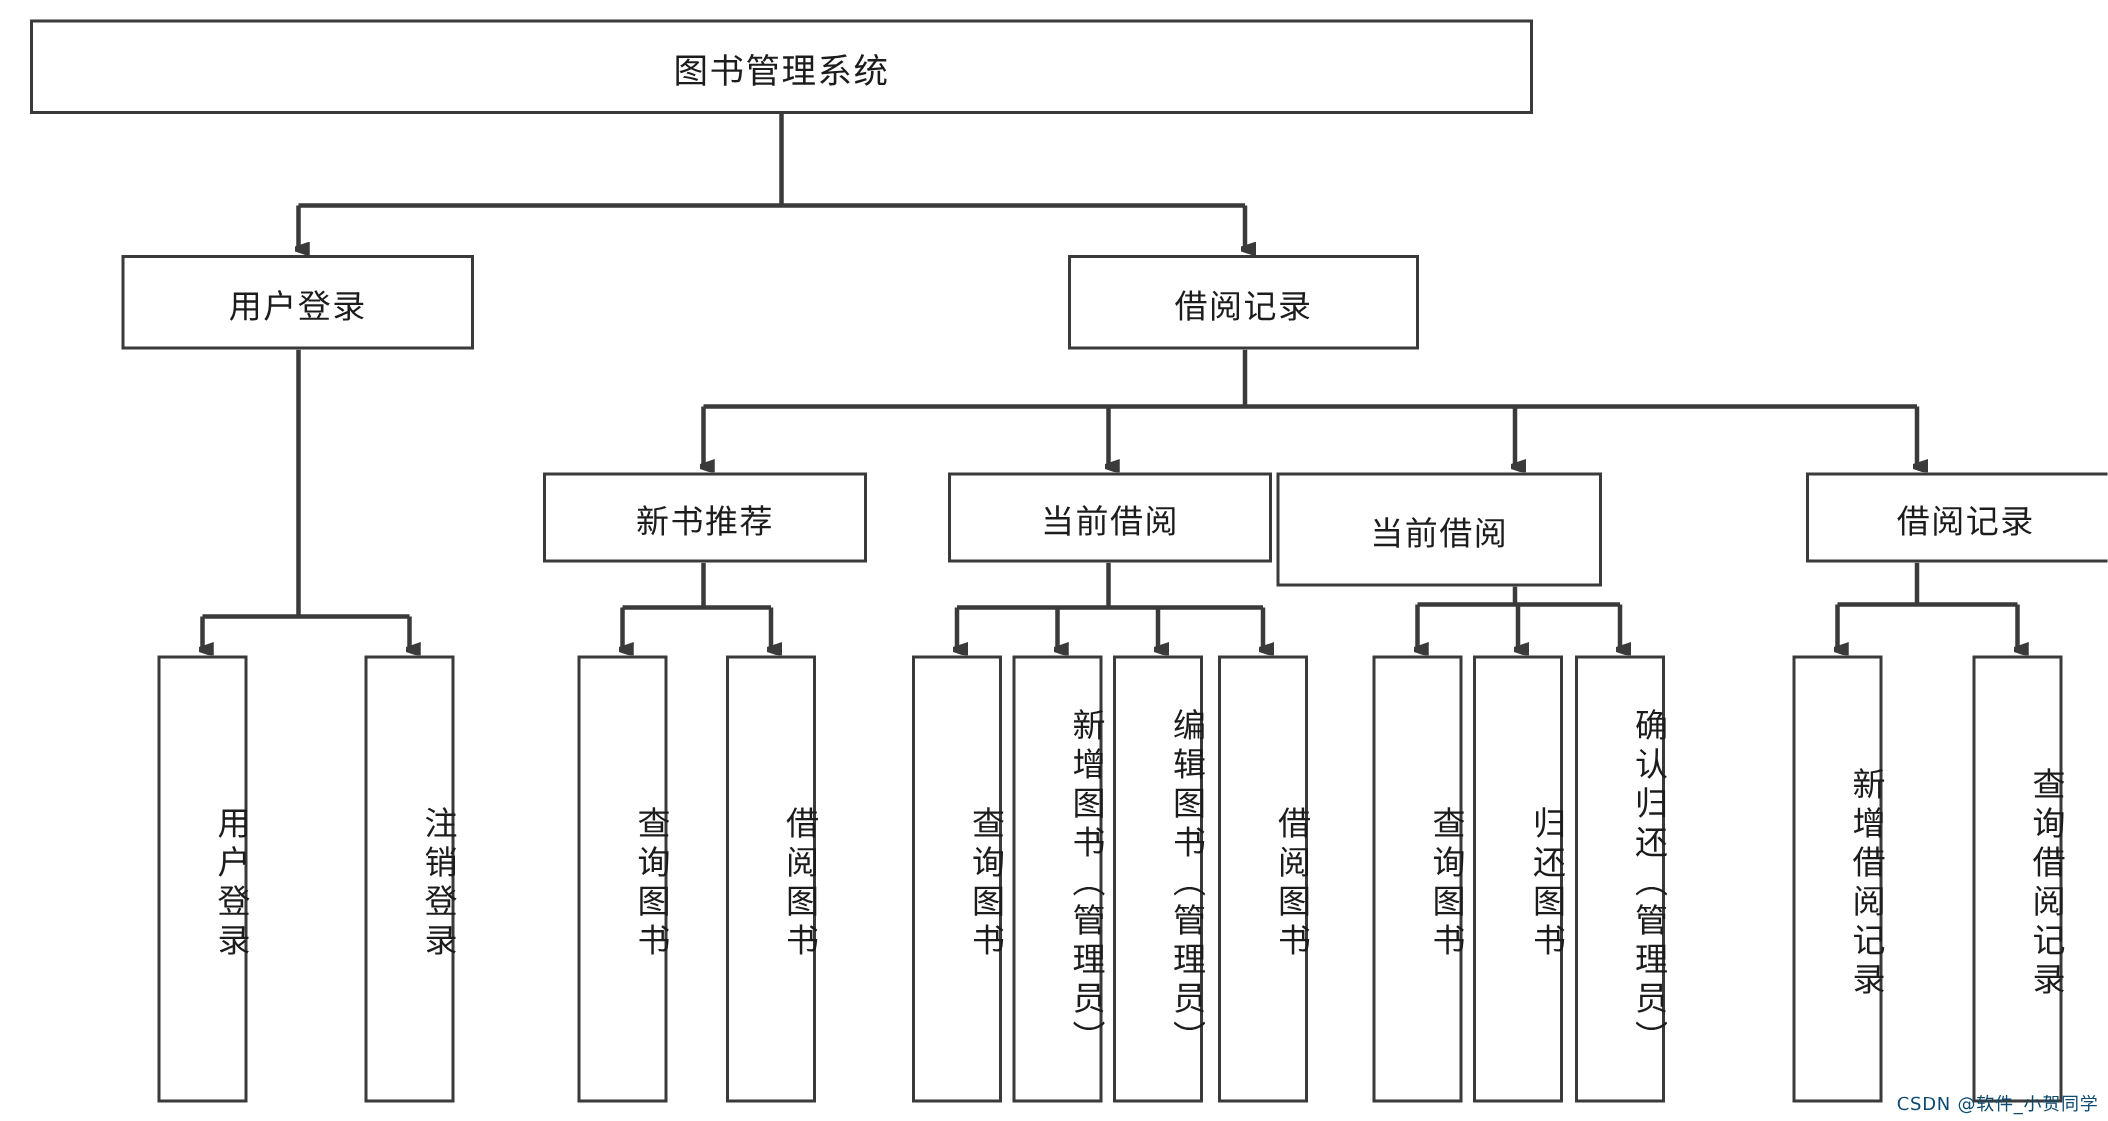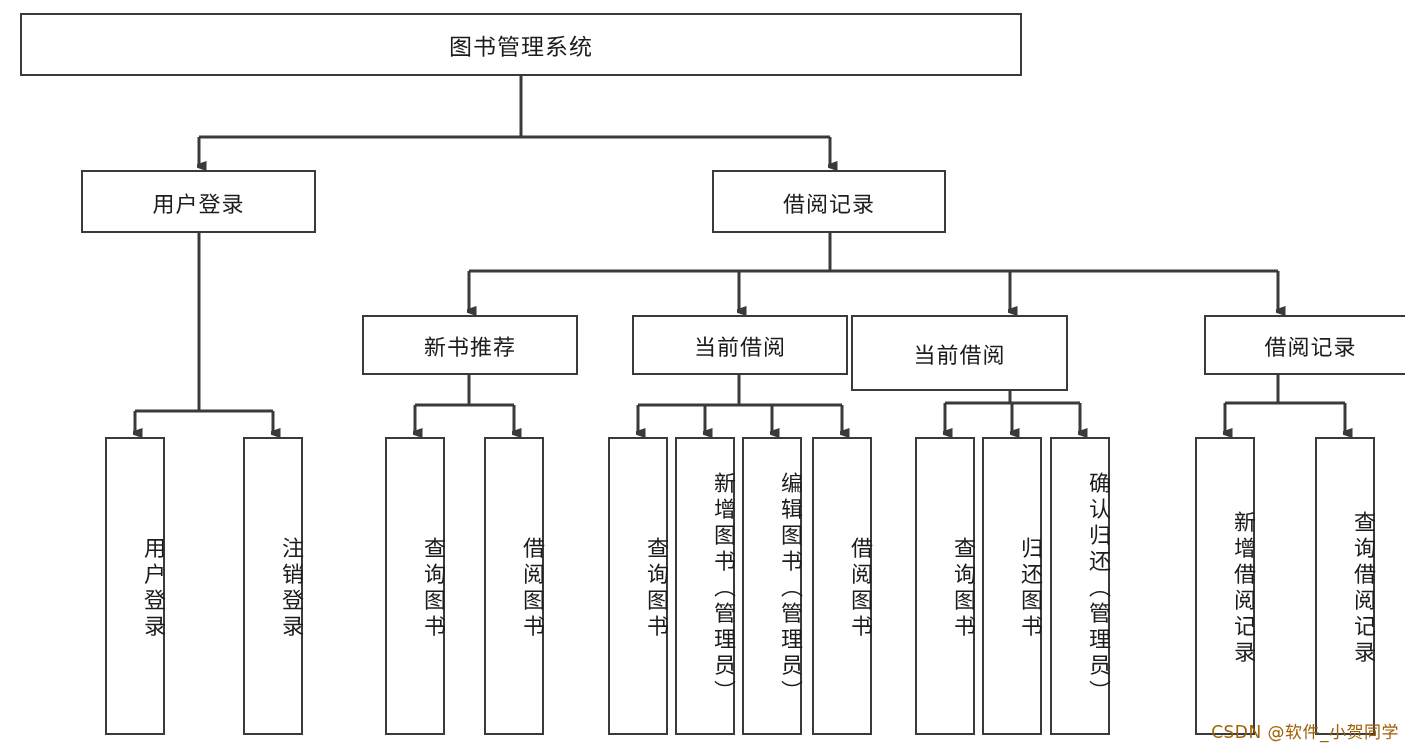--- a/index.html
+++ b/index.html
@@ -40,22 +40,22 @@
   .node.v .vtxt{
     writing-mode:vertical-rl;
     text-orientation:upright;
     display:block;
     white-space:nowrap;
   }
 
   .watermark{
     position:absolute;
     right:6px; bottom:4px;
-    font-size:17px;
-    color:#a16207;
+    font-size:12px;
+    color:#0c4a6e;
     letter-spacing:.5px;
     white-space:nowrap;
     pointer-events:none;
   }
 </style>
 </head>
 <body>
 
 <div id="canvas">
 

